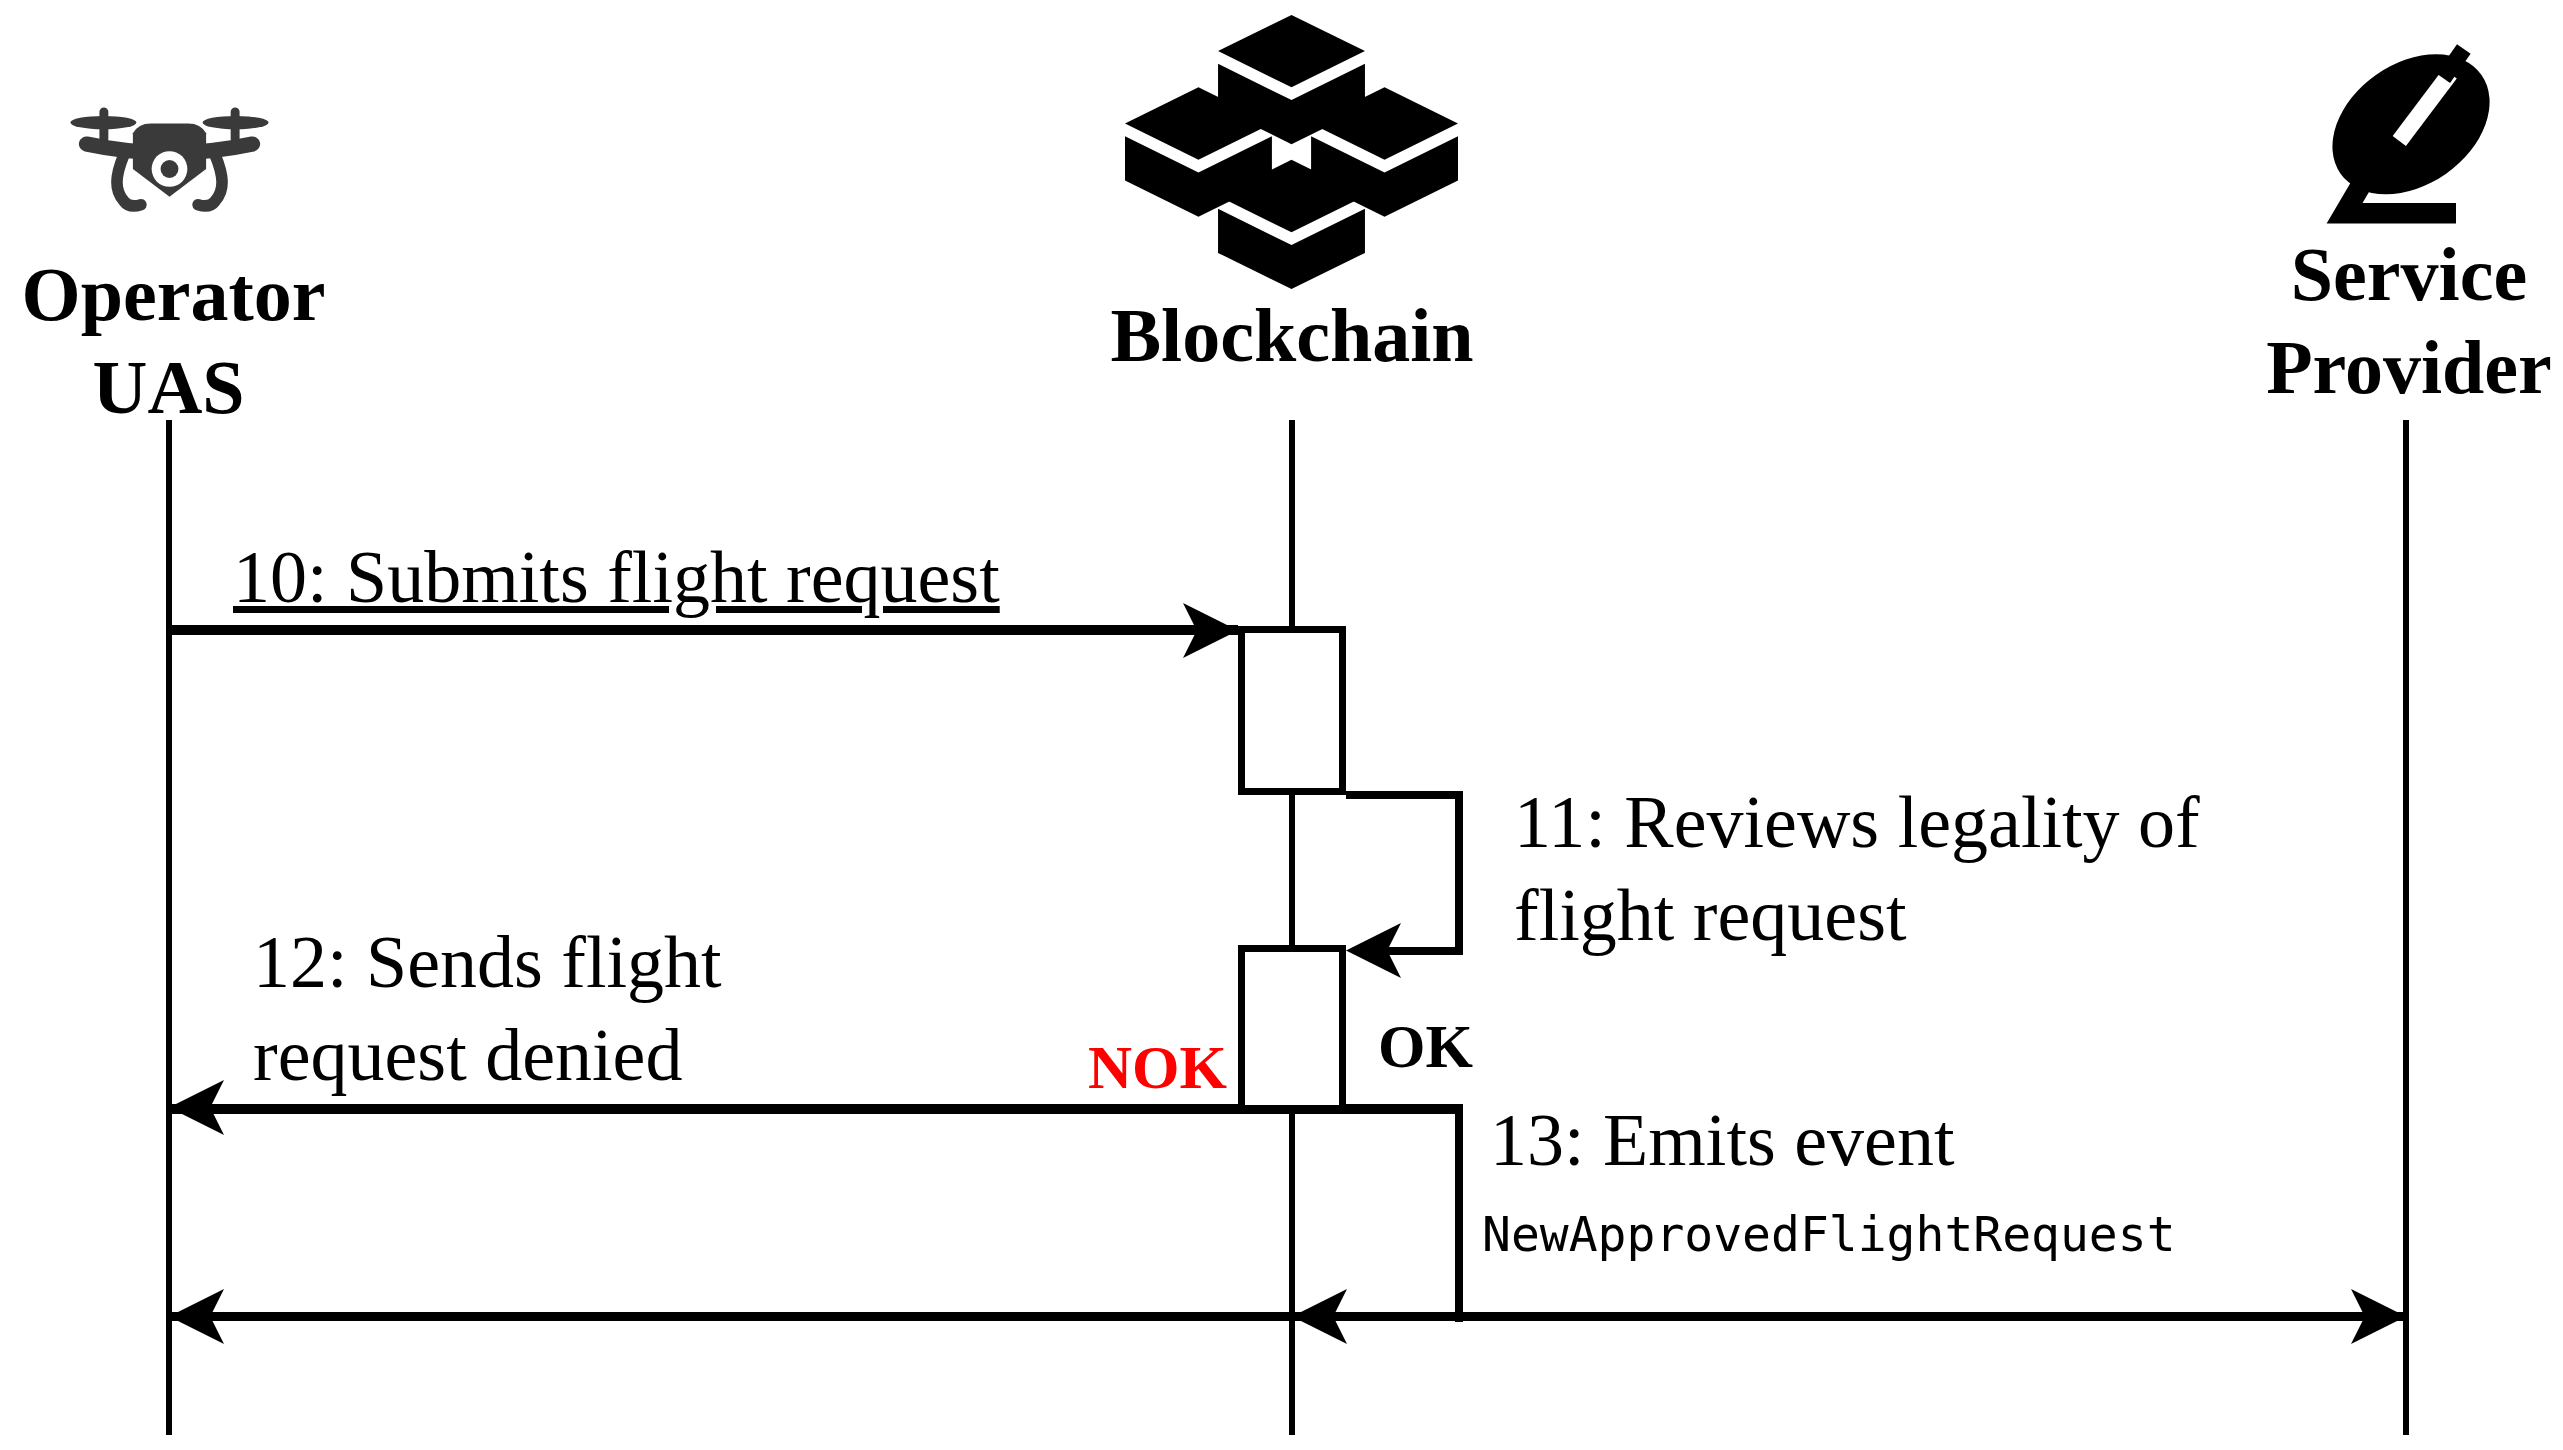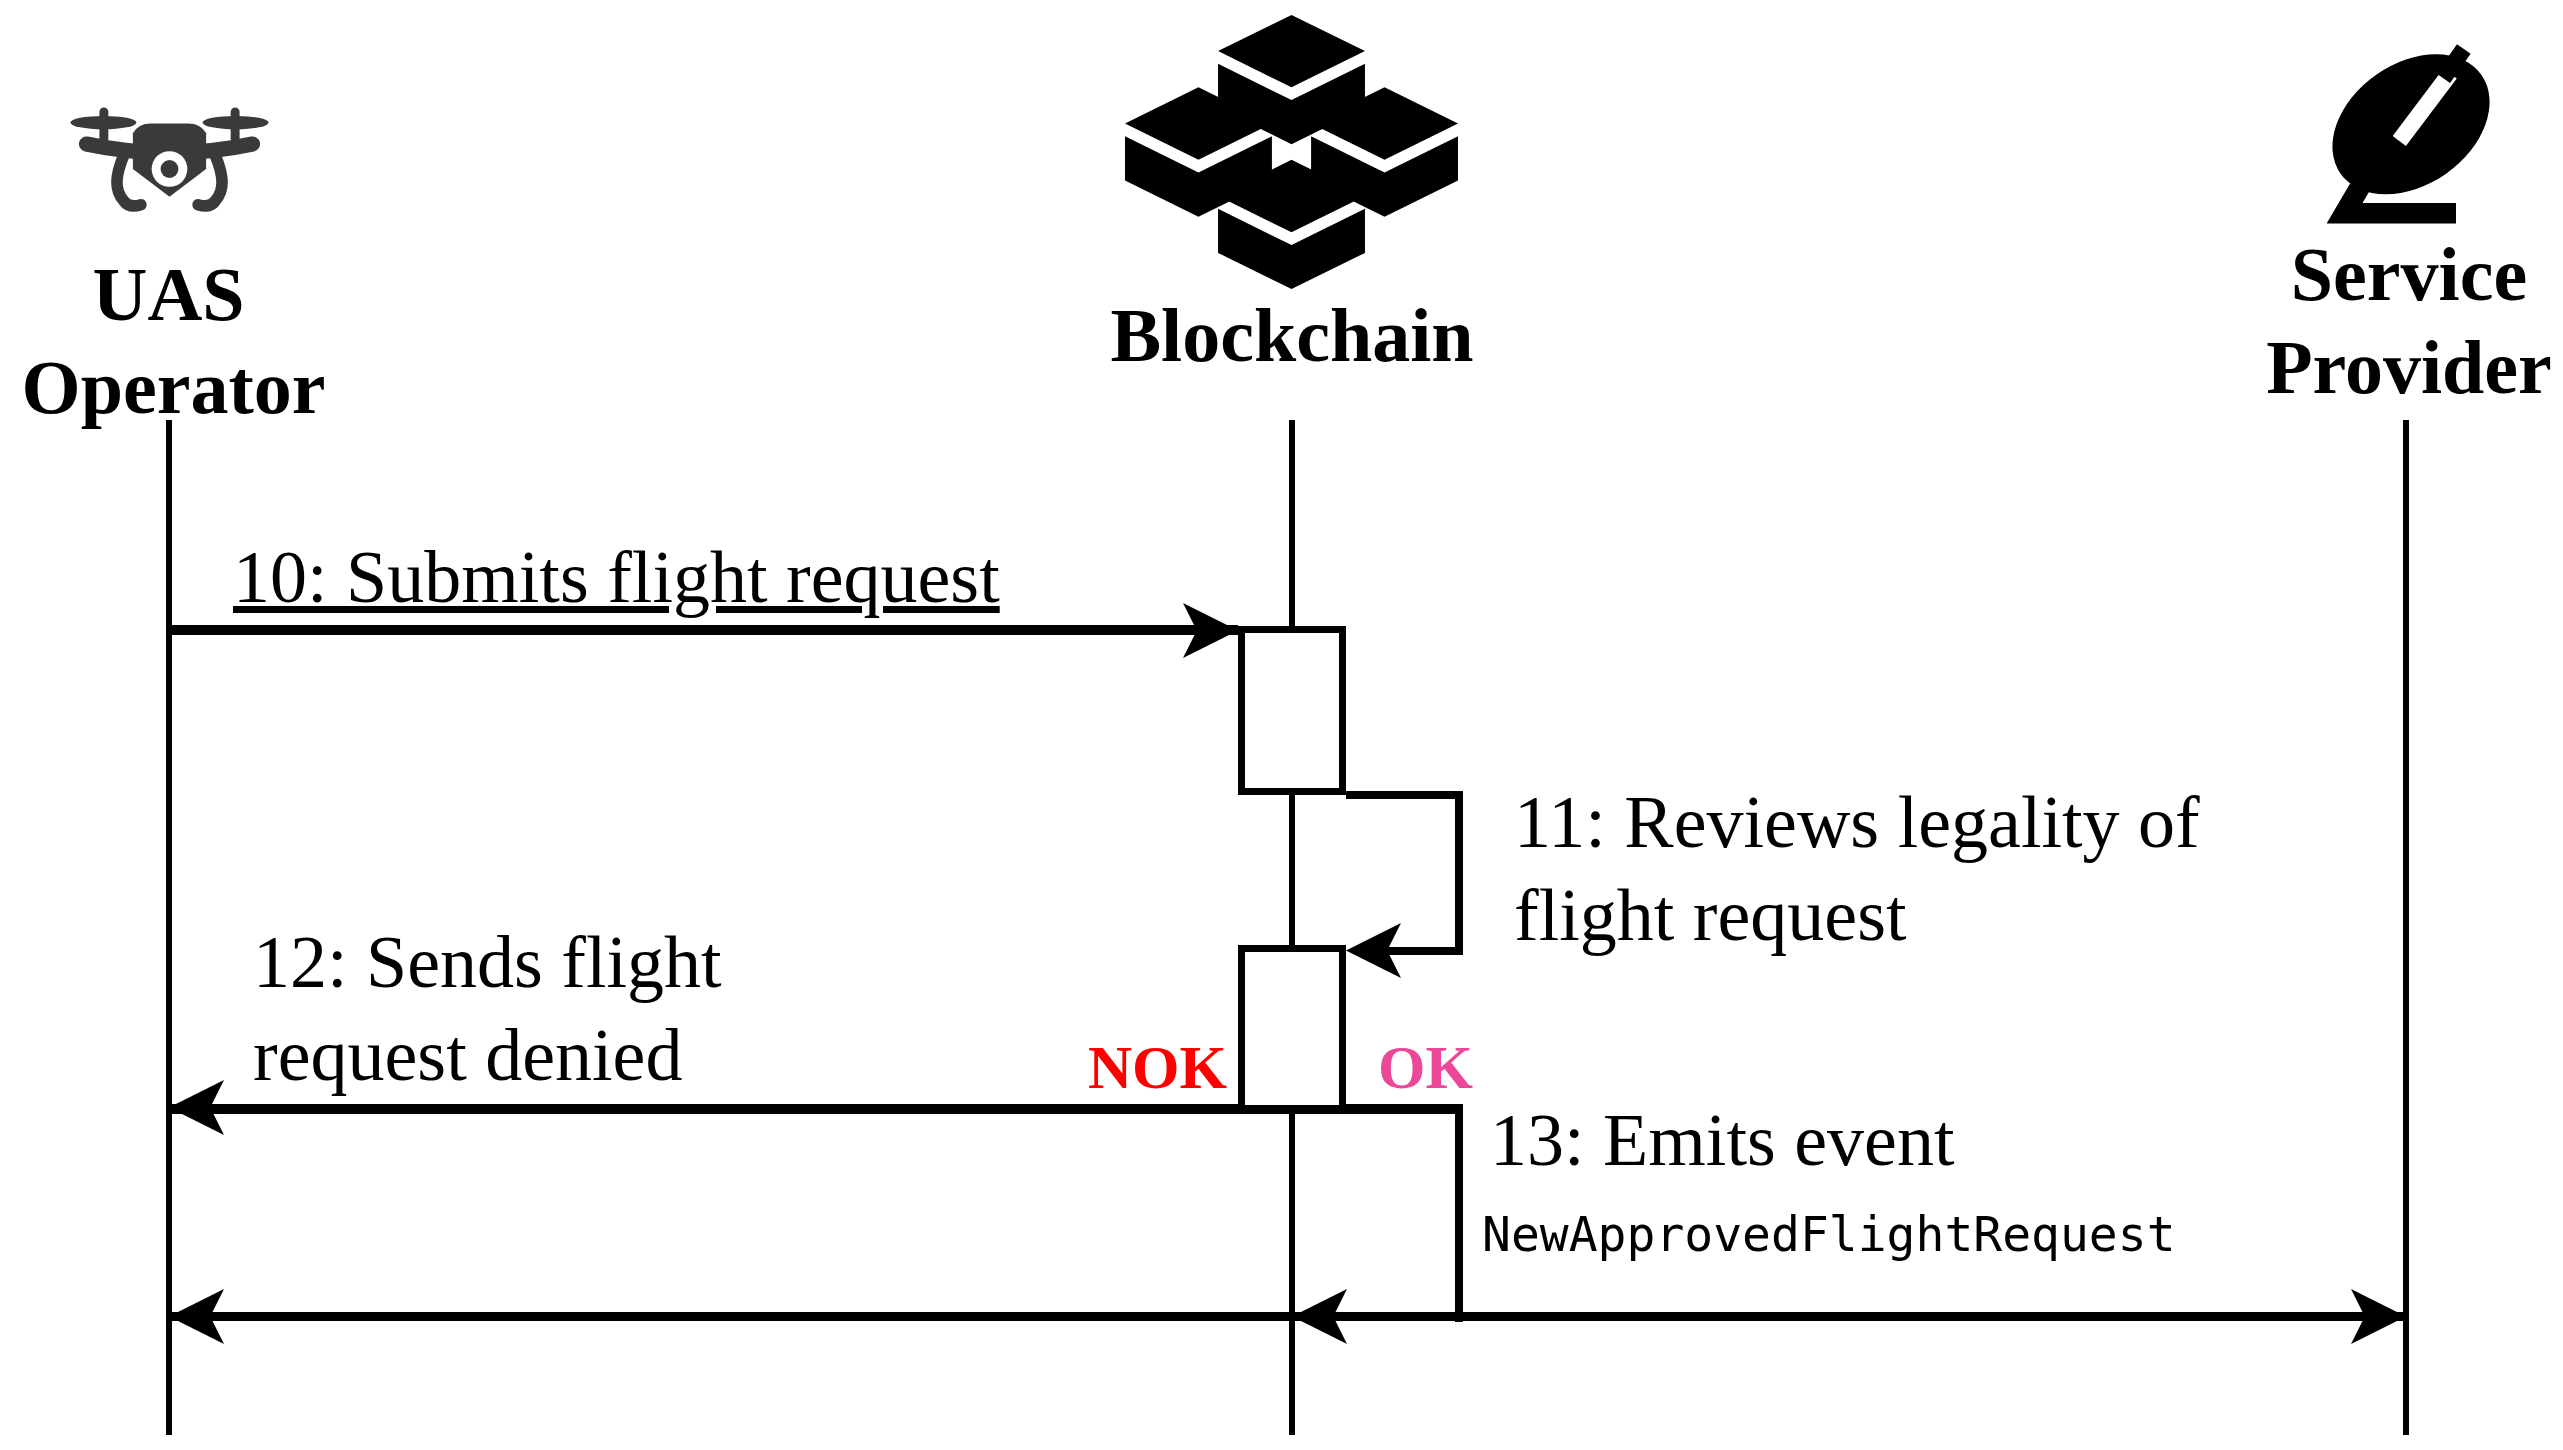--- a/index.html
+++ b/index.html
@@ -67,22 +67,22 @@
   </svg>
 
   <svg class="icon" style="left: 2325px; top: 39px; color: rgb(0, 0, 0);" width="174" height="196" viewBox="0 0 178 200">
     <ellipse cx="88" cy="87" rx="88" ry="62" transform="rotate(-35 88 87)" fill="currentColor"></ellipse>
     <line x1="76" y1="104" x2="128" y2="35" stroke="#ffffff" stroke-width="17"></line>
     <line x1="121" y1="40" x2="142" y2="10" stroke="currentColor" stroke-width="17"></line>
     <path d="M40,144 L20,178 L134,178" stroke="currentColor" stroke-width="21" fill="none" stroke-linejoin="miter"></path>
   </svg>
 
   <div class="actor-label" style="left:21.6px;top:248px;width:294px;">
+    <span>Operator</span>
     <span>UAS</span>
-    <span>Operator</span>
   </div>
 
   <div class="actor-label" style="left:1047px;top:289px;width:490px;">
     <span>Blockchain</span>
   </div>
 
   <div class="actor-label" style="left:2164px;top:228px;width:490px;">
     <span>Service</span>
     <span>Provider</span>
   </div>
@@ -140,21 +140,21 @@
 
   <div class="msg-label" style="left:253px;top:916px;">
     <span>12: Sends flight</span>
     <span>request denied</span>
   </div>
 
   <div class="branch-label" style="left: 1073px; top: 1037px; width: 142px; text-align: right; color: rgb(255, 0, 0);">
     <span>NOK</span>
   </div>
 
-  <div class="branch-label" style="left: 1366px; top: 1037px; color: #ec4899;">
+  <div class="branch-label" style="left: 1366px; top: 1016px; color: #000000;">
     <span>OK</span>
   </div>
 
   <div class="msg-label" style="left:1490px;top:1094px;">
     <span>13: Emits event</span>
   </div>
 
   <div class="event-label" style="left:1482px;top:1200px;">
     <span>NewApprovedFlightRequest</span>
   </div>

